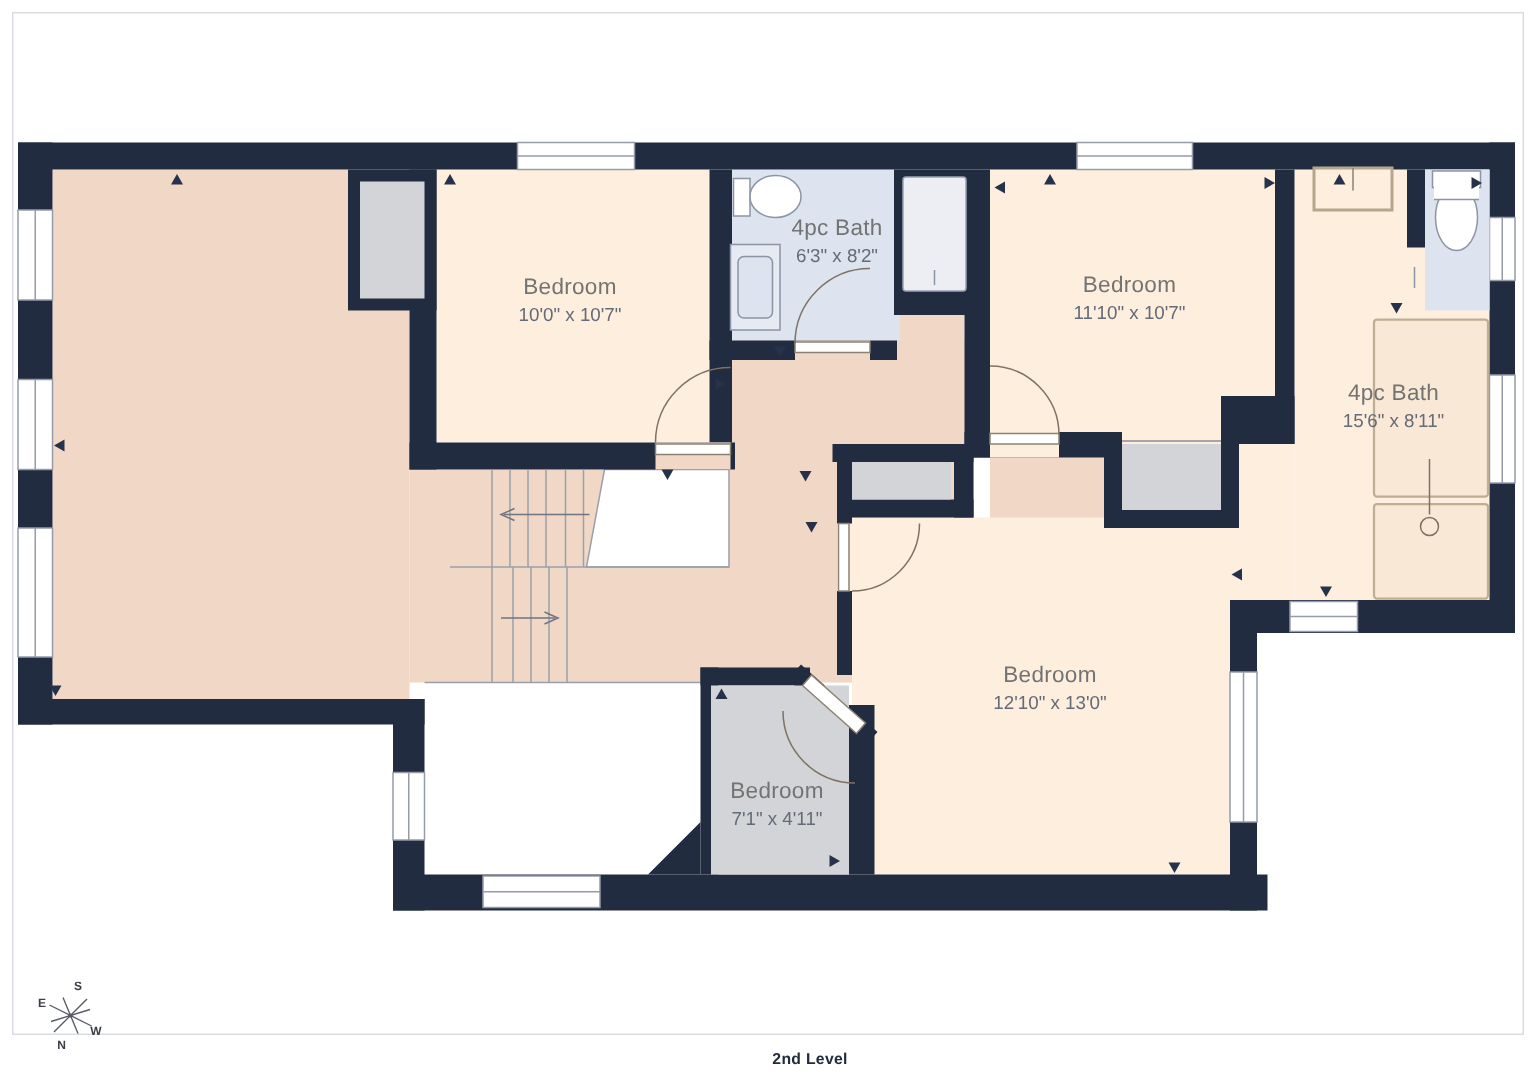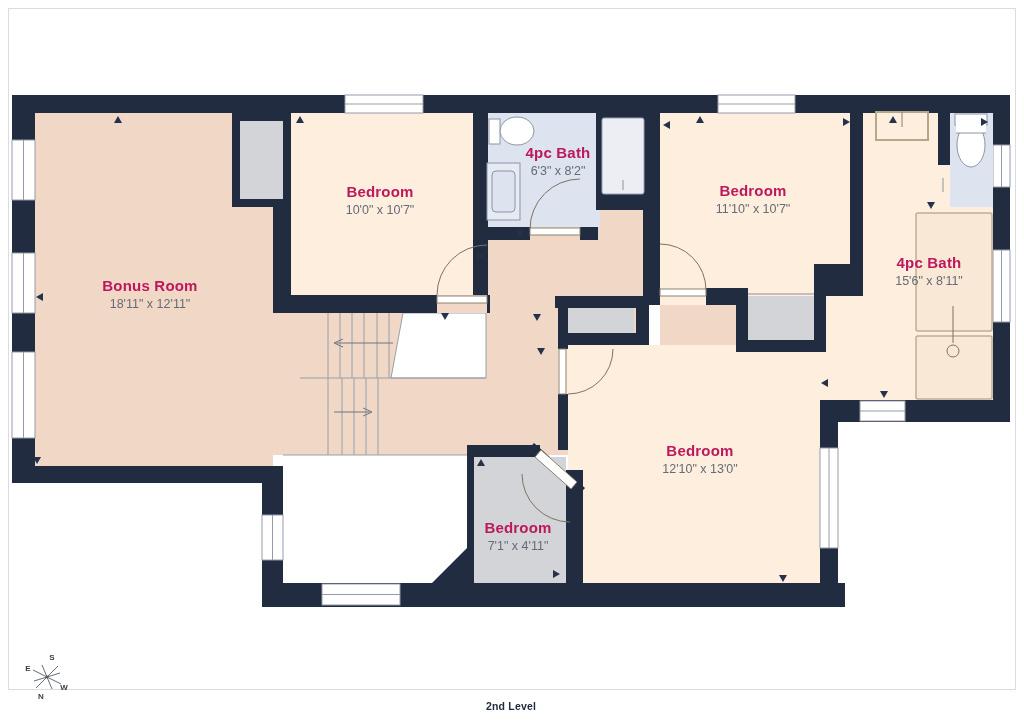--- a/index.html
+++ b/index.html
@@ -9,24 +9,24 @@
   }
   .frame {
     position:absolute; left:8px; top:8px; width:1006px; height:680px;
     border:1px solid #d9dde3; background:#ffffff;
   }
   .plan-svg { position:absolute; left:0; top:0; }
   .room-label {
     position:absolute; transform:translate(-50%,-50%);
     text-align:center; line-height:1.32; white-space:nowrap; pointer-events:none;
   }
-  .room-name { display:block; font-size:15px; font-weight:bold; color:#be185d; letter-spacing:.2px; }
+  .room-name { display:block; font-size:15px; font-weight:normal; color:#737373; letter-spacing:.2px; }
   .room-dims { display:block; font-size:12.5px; color:#656b77; }
   .floor-label {
-    position:absolute; left:511px; top:706px; transform:translate(-50%,-50%);
+    position:absolute; left:540px; top:706px; transform:translate(-50%,-50%);
     font-size:10.5px; font-weight:bold; color:#222c3e; letter-spacing:.2px;
   }
   .compass-letter { font-size:8px; font-weight:bold; fill:#3a3f47; }
 </style>
 </head>
 <body>
 
 <div class="canvas">
   <div class="frame"></div>
 
@@ -219,24 +219,20 @@
       <line x1="58" y1="666" x2="36" y2="688" stroke="#555b66" stroke-width="0.9"></line>
       <line x1="60" y1="673" x2="34" y2="681" stroke="#555b66" stroke-width="0.9"></line>
       <circle cx="47" cy="677" r="1.4" fill="#555b66"></circle>
       <text class="compass-letter" x="52" y="660" text-anchor="middle">S</text>
       <text class="compass-letter" x="28" y="671" text-anchor="middle">E</text>
       <text class="compass-letter" x="64" y="690" text-anchor="middle">W</text>
       <text class="compass-letter" x="41" y="699" text-anchor="middle">N</text>
     </g>
   </svg>
 
-  <div class="room-label" style="left:150px; top:294px;">
-    <span class="room-name">Bonus Room</span>
-    <span class="room-dims">18'11" x 12'11"</span>
-  </div>
   <div class="room-label" style="left:380px; top:200px;">
     <span class="room-name">Bedroom</span>
     <span class="room-dims">10'0" x 10'7"</span>
   </div>
   <div class="room-label" style="left:558px; top:161px;">
     <span class="room-name">4pc Bath</span>
     <span class="room-dims">6'3" x 8'2"</span>
   </div>
   <div class="room-label" style="left:753px; top:199px;">
     <span class="room-name">Bedroom</span>

